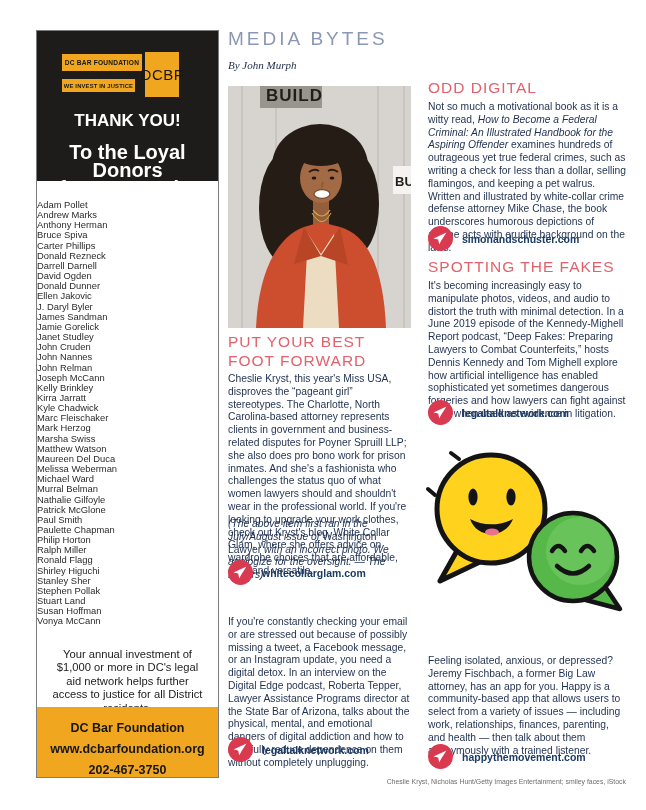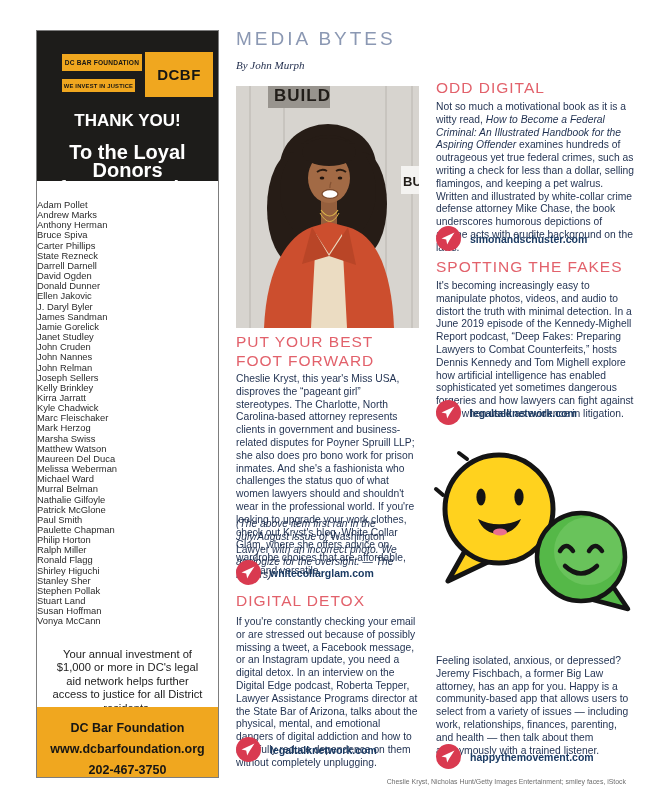--- a/index.html
+++ b/index.html
@@ -9,34 +9,34 @@
   
   .ad{position:absolute;left:36px;top:30px;width:183px;height:748px;
       border:1px solid #7d7d7d;background:#fff;box-sizing:border-box;}
   .ad-header{position:relative;background:#1d1c1a;height:150px;}
   .logo-box1{position:absolute;left:25px;top:23px;width:80px;height:17px;background:#f0a71f;
              color:#171614;font-size:6.6px;font-weight:bold;display:flex;align-items:center;
              justify-content:center;letter-spacing:.2px;}
   .logo-box2{position:absolute;left:25px;top:48px;width:73px;height:13px;background:#f0a71f;
              color:#171614;font-size:5.8px;font-weight:bold;display:flex;align-items:center;
              justify-content:center;letter-spacing:.2px;}
-  .logo-sq{position:absolute;left:108px;top:21px;width:68px;height:45px;background:#f0a71f;
-           color:#171614;font-size:15px;font-weight:bold;display:flex;align-items:center;
+  .logo-sq{position:absolute;left:108px;top:21px;width:34px;height:45px;background:#f0a71f;
+           color:#171614;font-size:15px;font-weight:normal;display:flex;align-items:center;
            justify-content:center;letter-spacing:.5px;}
   .ty{position:absolute;left:0;top:80px;width:100%;text-align:center;color:#ffffff;font-weight:bold;}
   .ty-1{font-size:17px;margin-bottom:12px;}
   .ty-2{font-size:20px;line-height:18px;}
   .donors{margin-top:19px;text-align:left;font-size:9.4px;line-height:10.15px;color:#2b2b2b;}
   .invest{margin-top:21px;padding:0 13px;text-align:center;font-size:11.2px;line-height:13.5px;color:#222;}
   .ad-footer{position:absolute;left:0;right:0;bottom:0;height:70px;background:#f0a71f;
              color:#171614;text-align:center;font-weight:bold;font-size:12.5px;
              padding-top:11px;line-height:21px;box-sizing:border-box;}
 
   
-  .abs{position:absolute;margin-left:8px;}
+  .abs{position:absolute;}
   .page-title{left:228px;top:28px;font-size:19px;letter-spacing:3px;color:#8b98b3;}
   .byline{left:228px;top:59px;font-family:"Liberation Serif",serif;font-style:italic;
           font-size:11px;color:#24304f;}
   .heading{font-size:15.5px;line-height:18.5px;letter-spacing:1px;color:#e2616b;font-weight:400;}
   .body-text{font-size:10.3px;line-height:12.8px;color:#1f3050;}
   .mid{left:228px;width:183px;}
   .rgt{left:428px;width:200px;}
   .note{font-style:italic;}
   .linkrow{display:flex;align-items:center;gap:9px;cursor:pointer;}
   .linkrow .lk-txt{font-size:10.5px;font-weight:bold;color:#1b3b63;}
@@ -62,33 +62,33 @@
         <div class="ty-2">To the Loyal Donors</div>
         <div class="ty-2">of our 77 Society</div>
       </div>
     </div>
     <div class="donors">
         <div>Adam Pollet</div>
         <div>Andrew Marks</div>
         <div>Anthony Herman</div>
         <div>Bruce Spiva</div>
         <div>Carter Phillips</div>
-        <div>State Rezneck</div>
+        <div>Donald Rezneck</div>
         <div>Darrell Darnell</div>
         <div>David Ogden</div>
         <div>Donald Dunner</div>
         <div>Ellen Jakovic</div>
         <div>J. Daryl Byler</div>
         <div>James Sandman</div>
         <div>Jamie Gorelick</div>
         <div>Janet Studley</div>
         <div>John Cruden</div>
         <div>John Nannes</div>
         <div>John Relman</div>
-        <div>Joseph Sellers</div>
+        <div>Joseph McCann</div>
         <div>Kelly Brinkley</div>
         <div>Kirra Jarratt</div>
         <div>Kyle Chadwick</div>
         <div>Marc Fleischaker</div>
         <div>Mark Herzog</div>
         <div>Marsha Swiss</div>
         <div>Matthew Watson</div>
         <div>Maureen Del Duca</div>
         <div>Melissa Weberman</div>
         <div>Michael Ward</div>
@@ -164,21 +164,20 @@
   <div class="abs mid body-text note" style="top:518px"><span style="font-style: italic;">(The above item first ran in the July/August issue of </span><span style="font-style: normal;">Washington Lawyer</span><span style="font-style: italic;"> with an incorrect photo. We apologize for the oversight. — The Editors)</span></div>
 
   <div class="abs mid linkrow" style="top:560px">
     <svg width="25" height="25" viewBox="0 0 25 25">
       <circle cx="12.5" cy="12.5" r="12.5" fill="#d93a50"></circle>
       <path d="M18.5 6.5 L5.5 12.5 L10.2 13.6 L11.2 18.5 L13.3 14.4 L18.5 6.5 Z" fill="#ffffff"></path>
     </svg>
     <span class="lk-txt">whitecollarglam.com</span>
   </div>
 
-  <div class="abs mid heading" style="top:592px">DIGITAL DETOX</div>
   <div class="abs mid body-text" style="top:616px">If you're constantly checking your email or are stressed out because of possibly missing a tweet, a Facebook message, or an Instagram update, you need a digital detox. In an interview on the Digital Edge podcast, Roberta Tepper, Lawyer Assistance Programs director at the State Bar of Arizona, talks about the physical, mental, and emotional dangers of digital addiction and how to mindfully reduce dependence on them without completely unplugging.</div>
 
   <div class="abs mid linkrow" style="top:737px">
     <svg width="25" height="25" viewBox="0 0 25 25">
       <circle cx="12.5" cy="12.5" r="12.5" fill="#d93a50"></circle>
       <path d="M18.5 6.5 L5.5 12.5 L10.2 13.6 L11.2 18.5 L13.3 14.4 L18.5 6.5 Z" fill="#ffffff"></path>
     </svg>
     <span class="lk-txt">legaltalknetwork.com</span>
   </div>
 

